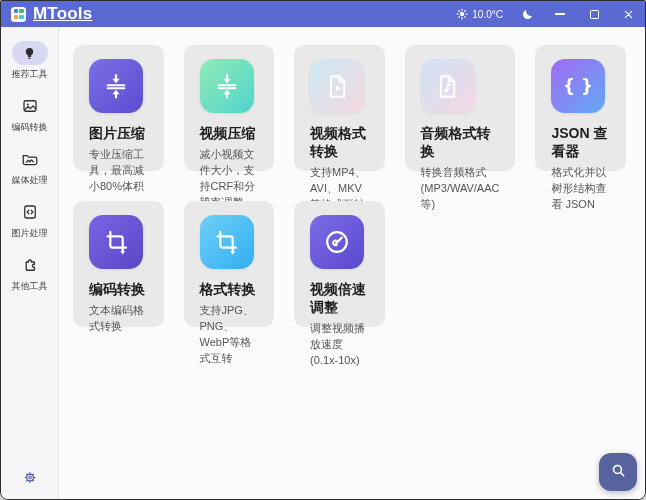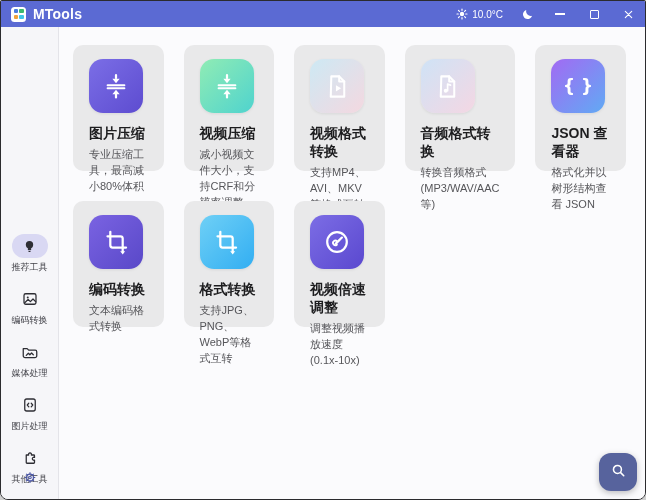--- a/index.html
+++ b/index.html
@@ -12,33 +12,33 @@
   .titlebar{
     height:26px;background:#5b6ad3;display:flex;align-items:center;
     justify-content:space-between;padding:0 0 0 10px;color:#fff;
   }
   .tb-left{display:flex;align-items:center;gap:7px;}
   .logo{width:15px;height:15px;background:#fff;border-radius:3.5px;display:grid;
     grid-template-columns:1fr 1fr;grid-template-rows:1fr 1fr;gap:1.5px;padding:2.5px;}
   .logo i{border-radius:1px;}
   .logo i:nth-child(1){background:#4a7de0;} .logo i:nth-child(2){background:#3dba6f;}
   .logo i:nth-child(3){background:#f0a23c;} .logo i:nth-child(4){background:#41c6e8;}
-  .tb-title{font-size:14px;font-weight:bold;letter-spacing:.2px;}
+  .tb-title{font-size:17px;font-weight:bold;letter-spacing:.2px;text-decoration:underline;}
   .tb-right{display:flex;align-items:flex-end;height:100%;}
   .tb-item{height:100%;display:flex;align-items:center;gap:4px;padding:0 9px;cursor:default;}
   .tb-item svg{display:block;}
   .temp{font-size:10px;color:#fff;}
   .win-btn{width:34px;justify-content:center;}
   .glyph-min{width:10px;height:1.4px;background:#fff;display:block;}
   .glyph-max{width:9px;height:9px;border:1.4px solid #fff;border-radius:1px;display:block;}
   
   .app-body{display:flex;height:472px;}
   .sidebar{
     width:58px;background:#f6f6f9;border-right:1px solid #e4e4e9;flex:none;
-    display:flex;flex-direction:column;align-items:center;padding-top:14px;position:relative;justify-content:flex-end;
+    display:flex;flex-direction:column;align-items:center;padding-top:14px;position:relative;
   }
   .side-item{display:flex;flex-direction:column;align-items:center;gap:3px;
     margin-bottom:13px;cursor:pointer;color:#33333a;}
   .side-icon{width:36px;height:24px;border-radius:12px;display:flex;align-items:center;
     justify-content:center;color:#2e2e34;}
   .side-item.active .side-icon{background:#d9d8f3;}
   .side-label{font-size:9px;color:#3f3f46;white-space:nowrap;}
   .settings-btn{position:absolute;bottom:10px;left:50%;transform:translateX(-50%);
     color:#4a56a6;cursor:pointer;}
   

